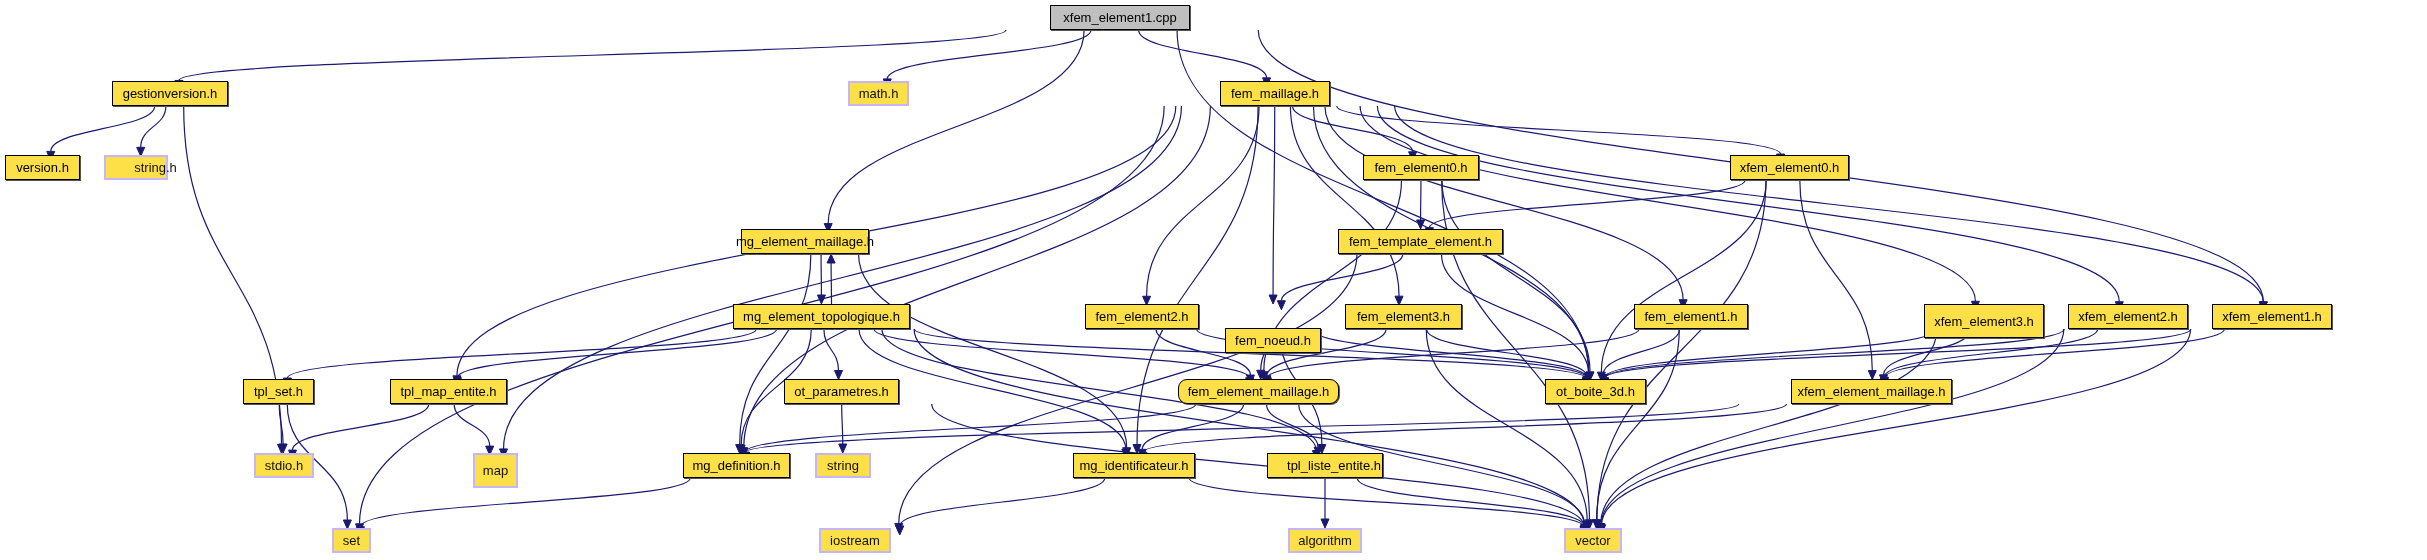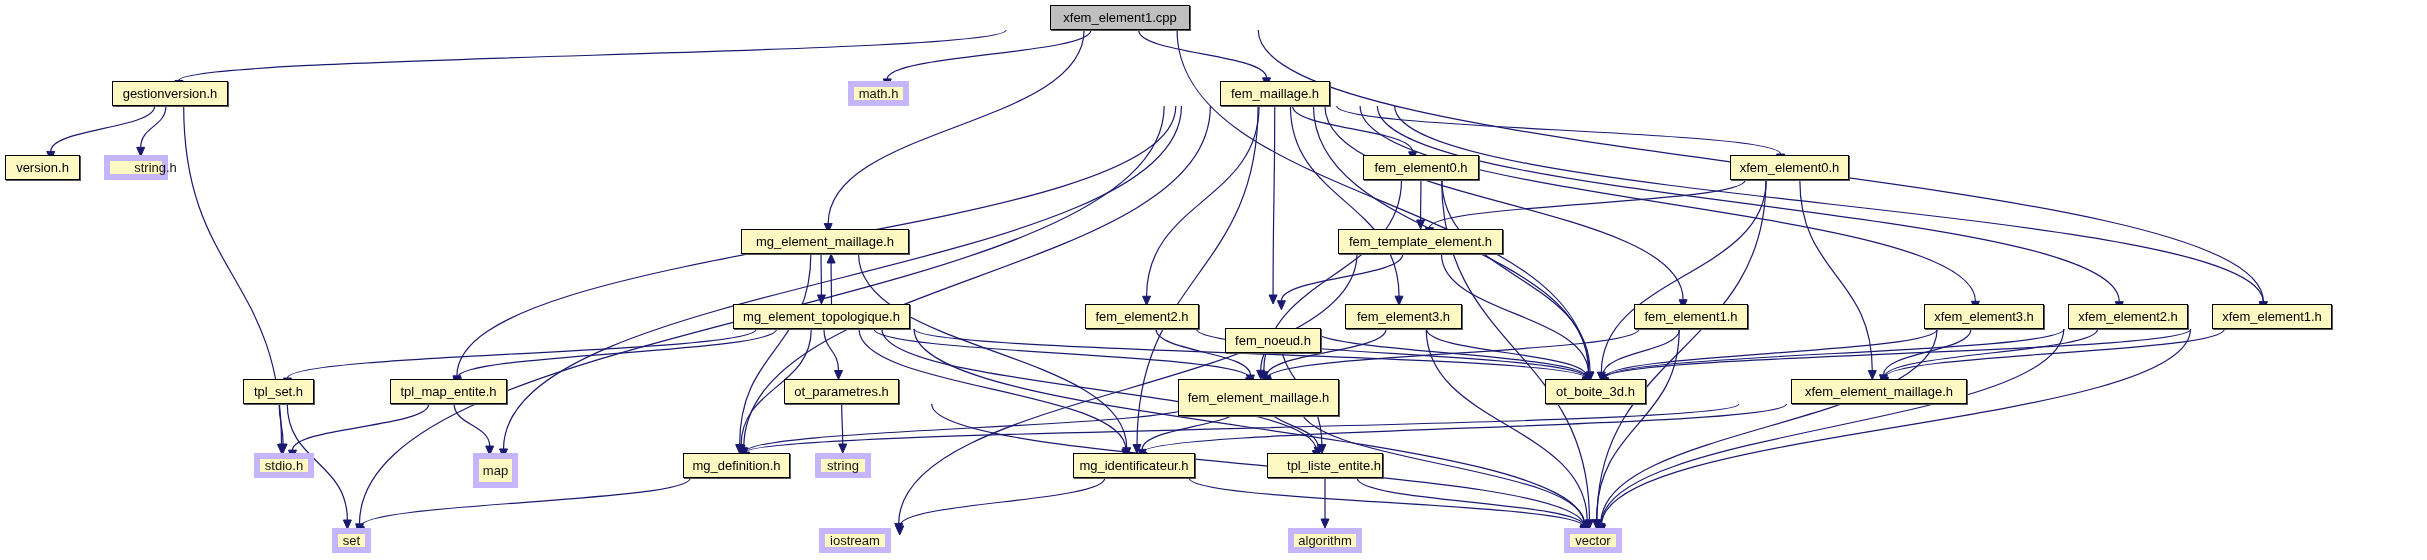--- a/index.html
+++ b/index.html
@@ -1,23 +1,23 @@
 <!DOCTYPE html>
 <html><head>
 <meta charset="utf-8">
 <style>
   html, body { margin: 0; padding: 0; background: #ffffff; }
   body { width: 2427px; height: 560px; position: relative; overflow: hidden;
          font-family: "Liberation Sans", sans-serif; }
   #graph { position: absolute; left: 0; top: 0; width: 2427px; height: 560px; }
   .node { position: absolute; box-sizing: border-box; display: flex; align-items: center;
-          justify-content: center; font-size: 13px; color: #000; background: #fef9c3;
+          justify-content: center; font-size: 13px; color: #000; background: #fde047;
           white-space: nowrap; cursor: pointer; }
   .node.doc { border: 1px solid #000; box-shadow: 1px 1px 0 #555; }
-  .node.ext { border: 6px solid #c4b5fd; color: #111; cursor: default; }
+  .node.ext { border: 2px solid #c4b5fd; color: #111; cursor: default; }
   .node.root { background: #bfbfbf; border: 1px solid #000; box-shadow: 1px 1px 0 #555; cursor: default; }
   svg .edge { fill: none; stroke: #191970; stroke-width: 1.2; }
   svg .arrow { fill: #191970; stroke: #191970; }
 </style>
 </head>
 <body>
 
 <svg id="graph" width="2427" height="560" xmlns="http://www.w3.org/2000/svg">
   <g id="edges">
       <path class="edge" d="M1006,30 C1006,55.22598787492703 178.98329947298052,55.22598787492703 178.98329947298052,80.45197574985406"></path>
@@ -210,66 +210,66 @@
     </div>
     <div class="node ext" style="left: 104px; top: 155px; width: 64px; height: 25px; padding-left: 39px;">
       <span>string.h</span>
     </div>
     <div class="node doc" style="left: 1363px; top: 155px; width: 116px; height: 25px;">
       <span>fem_element0.h</span>
     </div>
     <div class="node doc" style="left: 1730px; top: 155px; width: 119px; height: 25px;">
       <span>xfem_element0.h</span>
     </div>
-    <div class="node doc" style="left: 741px; top: 229px; width: 168px; height: 25px;">
+    <div class="node doc" style="left: 741px; top: 229px; width: 128px; height: 25px;">
       <span>mg_element_maillage.h</span>
     </div>
     <div class="node doc" style="left: 1338px; top: 229px; width: 165px; height: 25px;">
       <span>fem_template_element.h</span>
     </div>
     <div class="node doc" style="left: 733px; top: 304px; width: 177px; height: 25px;">
       <span>mg_element_topologique.h</span>
     </div>
     <div class="node doc" style="left: 1085px; top: 304px; width: 114px; height: 25px;">
       <span>fem_element2.h</span>
     </div>
     <div class="node doc" style="left: 1225px; top: 304px; width: 96px; height: 25px; margin-top: 24px;">
       <span>fem_noeud.h</span>
     </div>
     <div class="node doc" style="left: 1345px; top: 304px; width: 117px; height: 25px;">
       <span>fem_element3.h</span>
     </div>
     <div class="node doc" style="left: 1634px; top: 304px; width: 114px; height: 25px;">
       <span>fem_element1.h</span>
     </div>
-    <div class="node doc" style="left: 1924px; top: 304px; width: 120px; height: 25px; align-items: center;">
+    <div class="node doc" style="left: 1924px; top: 304px; width: 120px; height: 34px; align-items: center;">
       <span>xfem_element3.h</span>
     </div>
     <div class="node doc" style="left: 2068px; top: 304px; width: 120px; height: 25px;">
       <span>xfem_element2.h</span>
     </div>
     <div class="node doc" style="left: 2212px; top: 304px; width: 120px; height: 25px;">
       <span>xfem_element1.h</span>
     </div>
     <div class="node doc" style="left: 243px; top: 379px; width: 71px; height: 25px;">
       <span>tpl_set.h</span>
     </div>
     <div class="node doc" style="left: 390px; top: 379px; width: 117px; height: 25px;">
       <span>tpl_map_entite.h</span>
     </div>
     <div class="node doc" style="left: 784px; top: 379px; width: 115px; height: 25px;">
       <span>ot_parametres.h</span>
     </div>
-    <div class="node doc" style="left: 1178px; top: 379px; width: 161px; height: 37px;">
+    <div class="node doc" style="left: 1178px; top: 379px; width: 161px; height: 25px; border-radius: 9px;">
       <span>fem_element_maillage.h</span>
     </div>
     <div class="node doc" style="left: 1545px; top: 379px; width: 101px; height: 25px;">
       <span>ot_boite_3d.h</span>
     </div>
-    <div class="node doc" style="left: 1791px; top: 379px; width: 176px; height: 25px;">
+    <div class="node doc" style="left: 1791px; top: 379px; width: 161px; height: 25px;">
       <span>xfem_element_maillage.h</span>
     </div>
     <div class="node ext" style="left: 254px; top: 453px; width: 60px; height: 25px;">
       <span>stdio.h</span>
     </div>
     <div class="node ext" style="left: 473px; top: 453px; width: 45px; height: 35px;">
       <span>map</span>
     </div>
     <div class="node doc" style="left: 683px; top: 453px; width: 107px; height: 25px;">
       <span>mg_definition.h</span>

